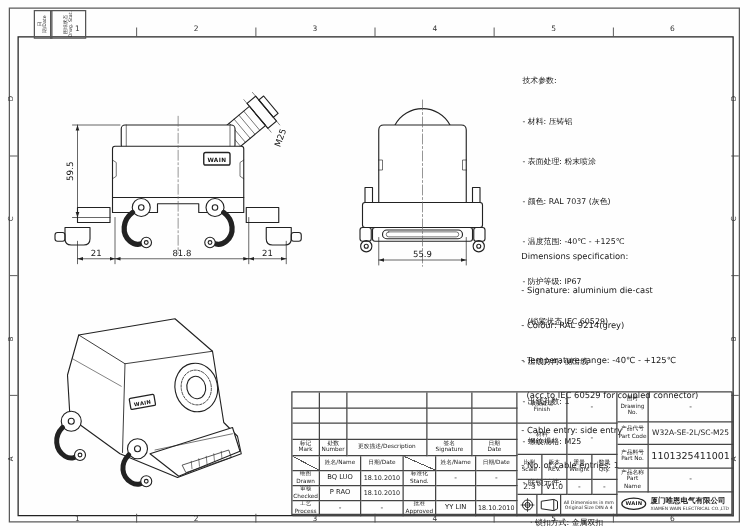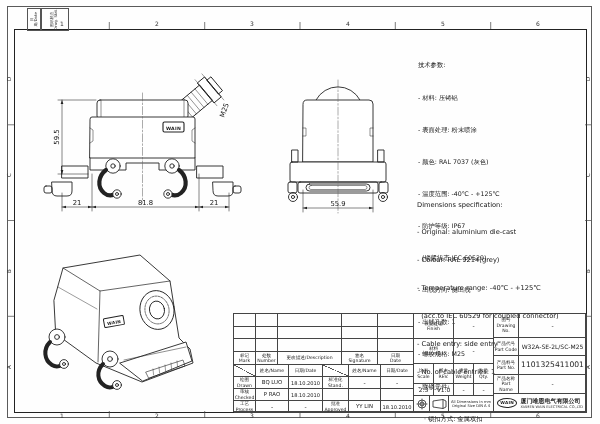--- a/index.html
+++ b/index.html
@@ -197,21 +197,21 @@
     <div>- 出线方向: 侧出线</div>
     <div>- 出线孔数: 1</div>
     <div>- 螺纹规格: M25</div>
     <div>- 联锁元件:</div>
     <div>   · 锁扣方式: 金属双扣</div>
     
   </div>
 
   <div class="tech tech-en">
     <div>Dimensions specification:</div>
-    <div>- Original: aluminium die-cast</div>
+    <div>- Signature: aluminium die-cast</div>
     <div>- Colour: RAL 9214(grey)</div>
     <div>- Temperature range: -40℃ - +125℃</div>
     <div>  (acc.to IEC 60529 for coupled connector)</div>
     <div>- Cable entry: side entry</div>
     <div>- No. of cable entries: 1</div>
     
     
     
     
   </div>

